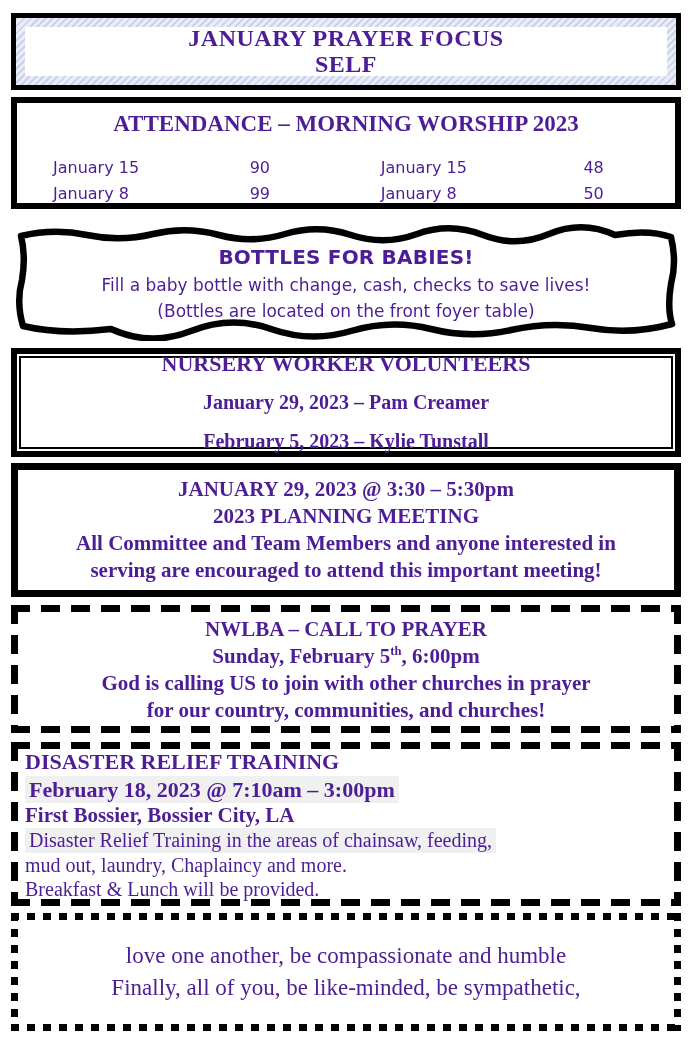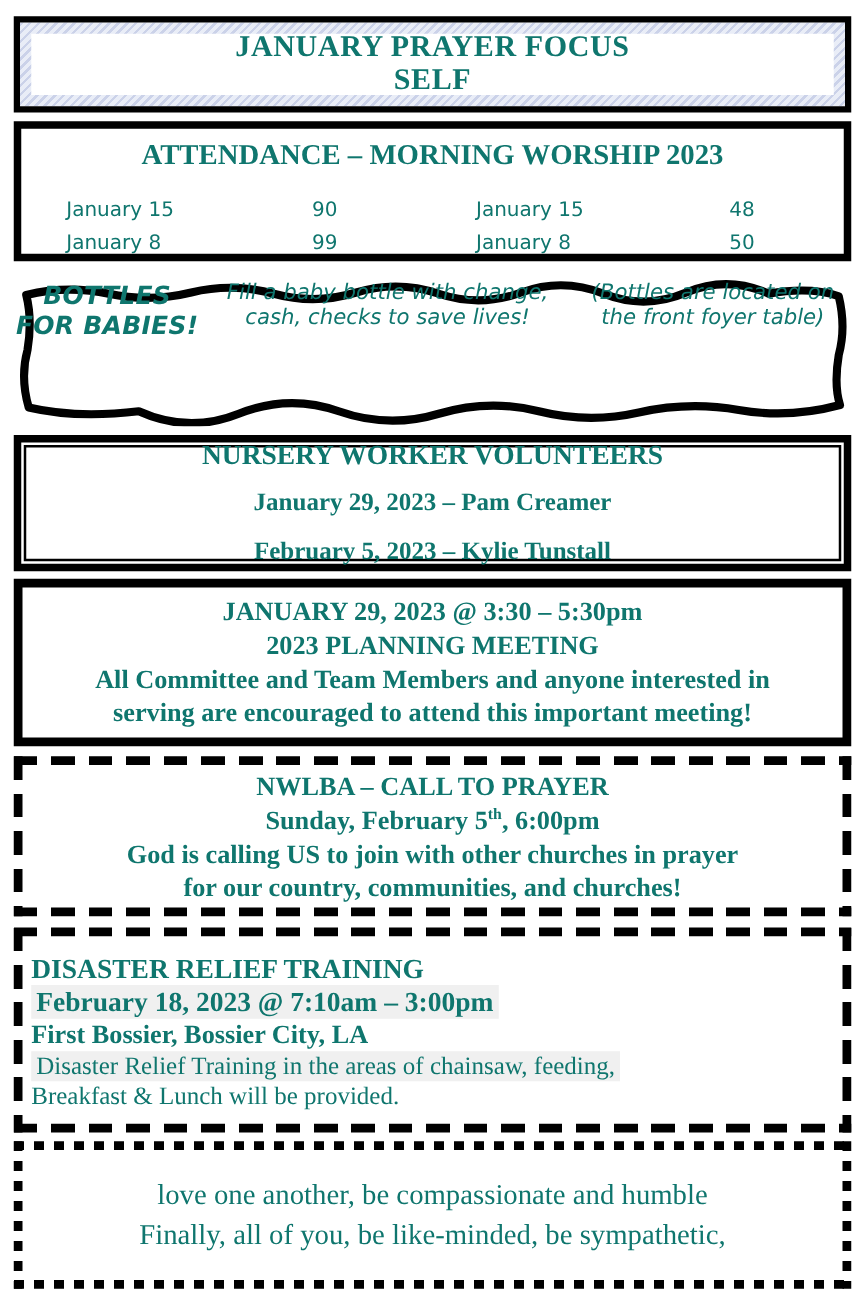--- a/index.html
+++ b/index.html
@@ -3,21 +3,21 @@
 <meta charset="utf-8">
 <style>
   * { margin:0; padding:0; box-sizing:border-box; }
   html,body { background:#fff; }
   .page {
     position:relative;
     width:692px; height:1044px;
     background:#ffffff;
     padding:13px 27px 0 11px;
     font-family:"Liberation Serif", serif;
-    color:#0f766e;
+    color:#4c1d95;
     overflow:hidden;
   }
   section { width:670px; position:relative; }
 
   
   .prayer-outer {
     height:77px; margin-bottom:7px;
     border:5px solid #000;
     background:repeating-linear-gradient(135deg,#cbd2e9 0 2px,#e9edf7 2px 5px);
     padding:9px;
@@ -41,22 +41,22 @@
     row-gap:7px;
     font-family:"DejaVu Sans", sans-serif;
     font-size:16px;
   }
 
   
   .bottles { height:119px; margin-bottom:7px; }
   .bottles svg { position:absolute; inset:0; width:100%; height:100%; }
   .bottles-content {
     position:relative; z-index:1; height:100%;
-    display:flex; flex-direction:row; justify-content:center; gap:6px;
-    text-align:center; font-family:"DejaVu Sans", sans-serif; padding-top:2px;font-style:italic;
+    display:flex; flex-direction:column; justify-content:center; gap:6px;
+    text-align:center; font-family:"DejaVu Sans", sans-serif; padding-top:2px;
   }
   .bottles-title { font-size:20px; font-weight:bold; letter-spacing:.2px; }
   .bottles-line  { font-size:17px; }
 
   
   .nursery { height:109px; margin-bottom:6px; border:6px solid #000; background:#fff; }
   .nursery-inner {
     margin:2px; height:calc(100% - 4px);
     border:2px solid #000;
     display:flex; flex-direction:column; justify-content:center; gap:14px;
@@ -186,20 +186,21 @@
   <section class="disaster">
     <div class="edge e-top dash-h"></div>
     <div class="edge e-bottom dash-h"></div>
     <div class="edge e-left dash-v"></div>
     <div class="edge e-right dash-v"></div>
     <div class="disaster-content">
       <div class="dis-title">DISASTER RELIEF TRAINING</div>
       <div class="dis-date"><span class="hl">February 18, 2023 @ 7:10am – 3:00pm</span></div>
       <div class="dis-loc">First Bossier, Bossier City, LA</div>
       <div class="dis-body"><span class="hl">Disaster Relief Training in the areas of chainsaw, feeding,</span></div>
+      <div class="dis-body">mud out, laundry, Chaplaincy and more.</div>
       <div class="dis-body">Breakfast &amp; Lunch will be provided.</div>
     </div>
   </section>
 
   <section class="verse">
     <div class="edge e-top dot-h"></div>
     <div class="edge e-bottom dot-h"></div>
     <div class="edge e-left dot-v"></div>
     <div class="edge e-right dot-v"></div>
     <div class="verse-content">

